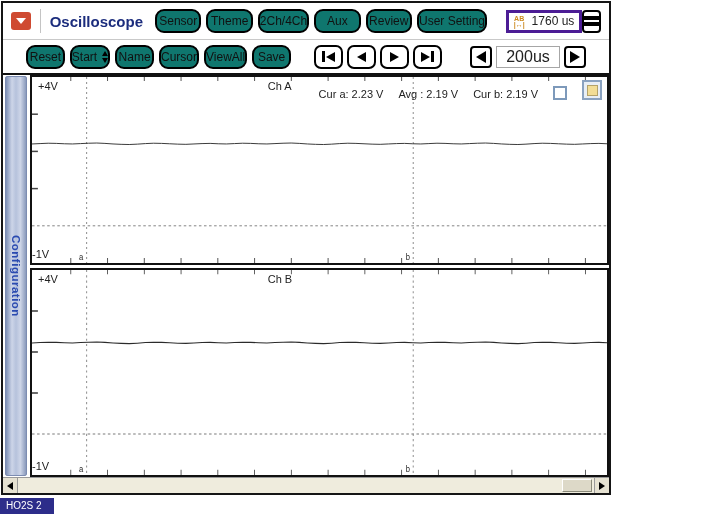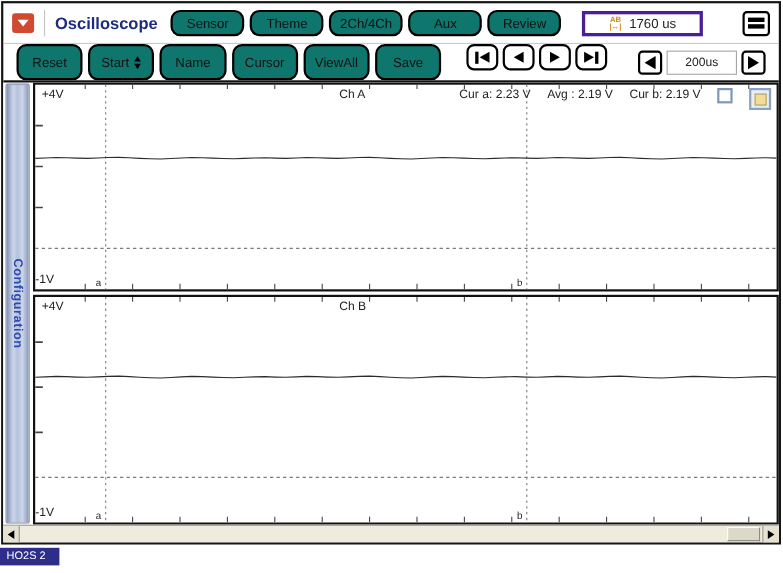--- a/index.html
+++ b/index.html
@@ -1,21 +1,21 @@
 <!DOCTYPE html>
 <html><head>
 <meta charset="utf-8">
 <style>
   * { box-sizing: border-box; margin: 0; padding: 0; }
   html,body { width: 712px; height: 521px; background:#fff; font-family:"Liberation Sans", sans-serif; }
-  .window { position:relative; width:709px; height:494px; margin:1px 0 0 1px; border:2px solid #151515; background:#fff; display:flex; flex-direction:column; }
+  .window { position:relative; width:610px; height:494px; margin:1px 0 0 1px; border:2px solid #151515; background:#fff; display:flex; flex-direction:column; }
 
   
   .row1 { height:37px; display:flex; align-items:center; padding:0 8px; border-bottom:1px solid #c9c9c9; }
-  .row2 { height:33px; display:flex; padding:0 12px; }
+  .row2 { height:33px; display:flex; align-items:center; padding:0 23px; }
   .app-icon { width:20px; height:18px; background:#cf4a31; border-radius:3px; display:flex; align-items:center; justify-content:center; flex:none; }
   .app-icon .tri { width:0; height:0; border-left:5px solid transparent; border-right:5px solid transparent; border-top:6px solid #fff; }
   .vdiv { width:1px; height:24px; background:#c4c4c4; margin:0 9px; }
   .title { font-size:15px; font-weight:bold; color:#1c2d7d; margin-right:12px; white-space:nowrap; }
   .pill { border:2px solid #000; border-radius:9px; background:#0f766e; font-size:12px; color:#111; padding:3px 0; text-align:center; margin-right:5px; white-space:nowrap; cursor:default; }
   .row1 .pill { width:67px; }
   .row1 .pill.wide { width:82px; }
   .row2 .pill { width:70px; display:inline-flex; align-items:center; justify-content:center; gap:5px; }
   .timebox { margin-left:14px; width:110px; height:23px; border:3px solid #4c1d95; display:flex; align-items:center; justify-content:center; gap:7px; font-size:12px; color:#222; }
   .ab-icon { display:flex; flex-direction:column; align-items:center; color:#cc8a1e; font-weight:bold; line-height:1; }
@@ -28,38 +28,38 @@
   .tri-dn { width:0; height:0; border-left:3.5px solid transparent; border-right:3.5px solid transparent; border-top:5px solid #000; }
   .transport { display:flex; gap:4px; margin-left:18px; }
   .tbtn { width:29px; height:24px; border:2px solid #000; border-radius:7px; background:#fff; display:flex; align-items:center; justify-content:center; gap:1px; }
   .tl-left  { width:0; height:0; border-top:5px solid transparent; border-bottom:5px solid transparent; border-right:9px solid #000; }
   .tl-right { width:0; height:0; border-top:5px solid transparent; border-bottom:5px solid transparent; border-left:9px solid #000; }
   .tbar { width:2.5px; height:11px; background:#000; }
   .tbgroup { display:flex; align-items:center; gap:4px; margin-left:28px; }
   .sqbtn { width:22px; height:22px; border:2px solid #000; border-radius:4px; background:#fff; display:flex; align-items:center; justify-content:center; }
   .sqbtn .tl-left { border-right-width:10px; border-top-width:6px; border-bottom-width:6px; }
   .sqbtn .tl-right { border-left-width:10px; border-top-width:6px; border-bottom-width:6px; }
-  .tbfield { width:64px; height:22px; border:1px solid #a6a6a6; display:flex; align-items:center; justify-content:center; font-size:11px; color:#222; }
+  .tbfield { width:64px; height:22px; border:1px solid #a6a6a6; display:flex; align-items:center; justify-content:center; font-size:16px; color:#222; }
 
   
   .main { flex:1; display:flex; border-top:2px solid #111; background:#fff; min-height:0; }
   .sidebar { width:22px; margin:1px 3px 1px 2px; border:1px solid #7c8cb2; border-radius:2px;
              background:linear-gradient(90deg,#7e90b6 0%,#cdd5e8 30%,#b6c2dc 50%,#cdd5e8 72%,#8a9abc 100%);
              display:flex; align-items:center; justify-content:center; }
   .sidebar span { writing-mode:vertical-rl; color:#2a4ab0; font-weight:bold; font-size:11.5px; letter-spacing:0.5px; }
   .charts { flex:1; display:flex; flex-direction:column; gap:3px; min-width:0; }
   .chart { position:relative; border:2px solid #111; background:#fff; }
   .chart.a { height:190px; flex:none; }
   .chart.b { flex:1; }
   .chart svg { position:absolute; inset:0; width:100%; height:100%; display:block; }
   .lbl { position:absolute; font-size:11px; color:#222; }
   .lbl.tl { top:3px; left:6px; }
   .lbl.bl { bottom:3px; left:0; }
   .lbl.ctitle { top:3px; left:41%; }
-  .meas { position:absolute; top:3px; right:5px; display:flex; align-items:flex-start; gap:15px; font-size:11px; color:#222; }
+  .meas { position:absolute; top:3px; right:5px; display:flex; align-items:flex-end; gap:15px; font-size:11px; color:#222; }
   .cb { width:14px; height:14px; border:2px solid #7d99ba; background:#fff; display:inline-block; }
   .swatchbtn { width:20px; height:20px; border:2px solid #8aa2c0; background:#e8eef5; display:inline-flex; align-items:center; justify-content:center; }
   .swatch { width:11px; height:11px; border:1px solid #b3a26a; }
 
   
   .hscroll { height:16px; background:#efecdd; display:flex; position:relative; border-top:1px solid #9a9a9a; }
   .sarrow { width:15px; height:100%; display:flex; align-items:center; justify-content:center; background:#e6e2d2; flex:none; }
   .sarrow.l { border-right:1px solid #9a9a9a; }
   .sarrow.r { border-left:1px solid #9a9a9a; margin-left:auto; }
   .s-left  { width:0; height:0; border-top:4px solid transparent; border-bottom:4px solid transparent; border-right:6px solid #000; }
@@ -79,20 +79,21 @@
     <div class="app-icon">
         <div class="tri"></div>
       </div>
     <div class="vdiv"></div>
     <div class="title">Oscilloscope</div>
     <button class="pill">Sensor</button>
     <button class="pill">Theme</button>
     <button class="pill">2Ch/4Ch</button>
     <button class="pill">Aux</button>
     <button class="pill">Review</button>
+    <button class="pill wide">User Setting</button>
     <div class="timebox">
       <span class="ab-icon">
         <span class="ab-top">AB</span>
         <span class="ab-bot">|↔|</span>
       </span>
       <span>1760 us</span>
     </div>
     <div class="menu-btn">
       <div class="bar"></div>
       <div class="bar"></div>

